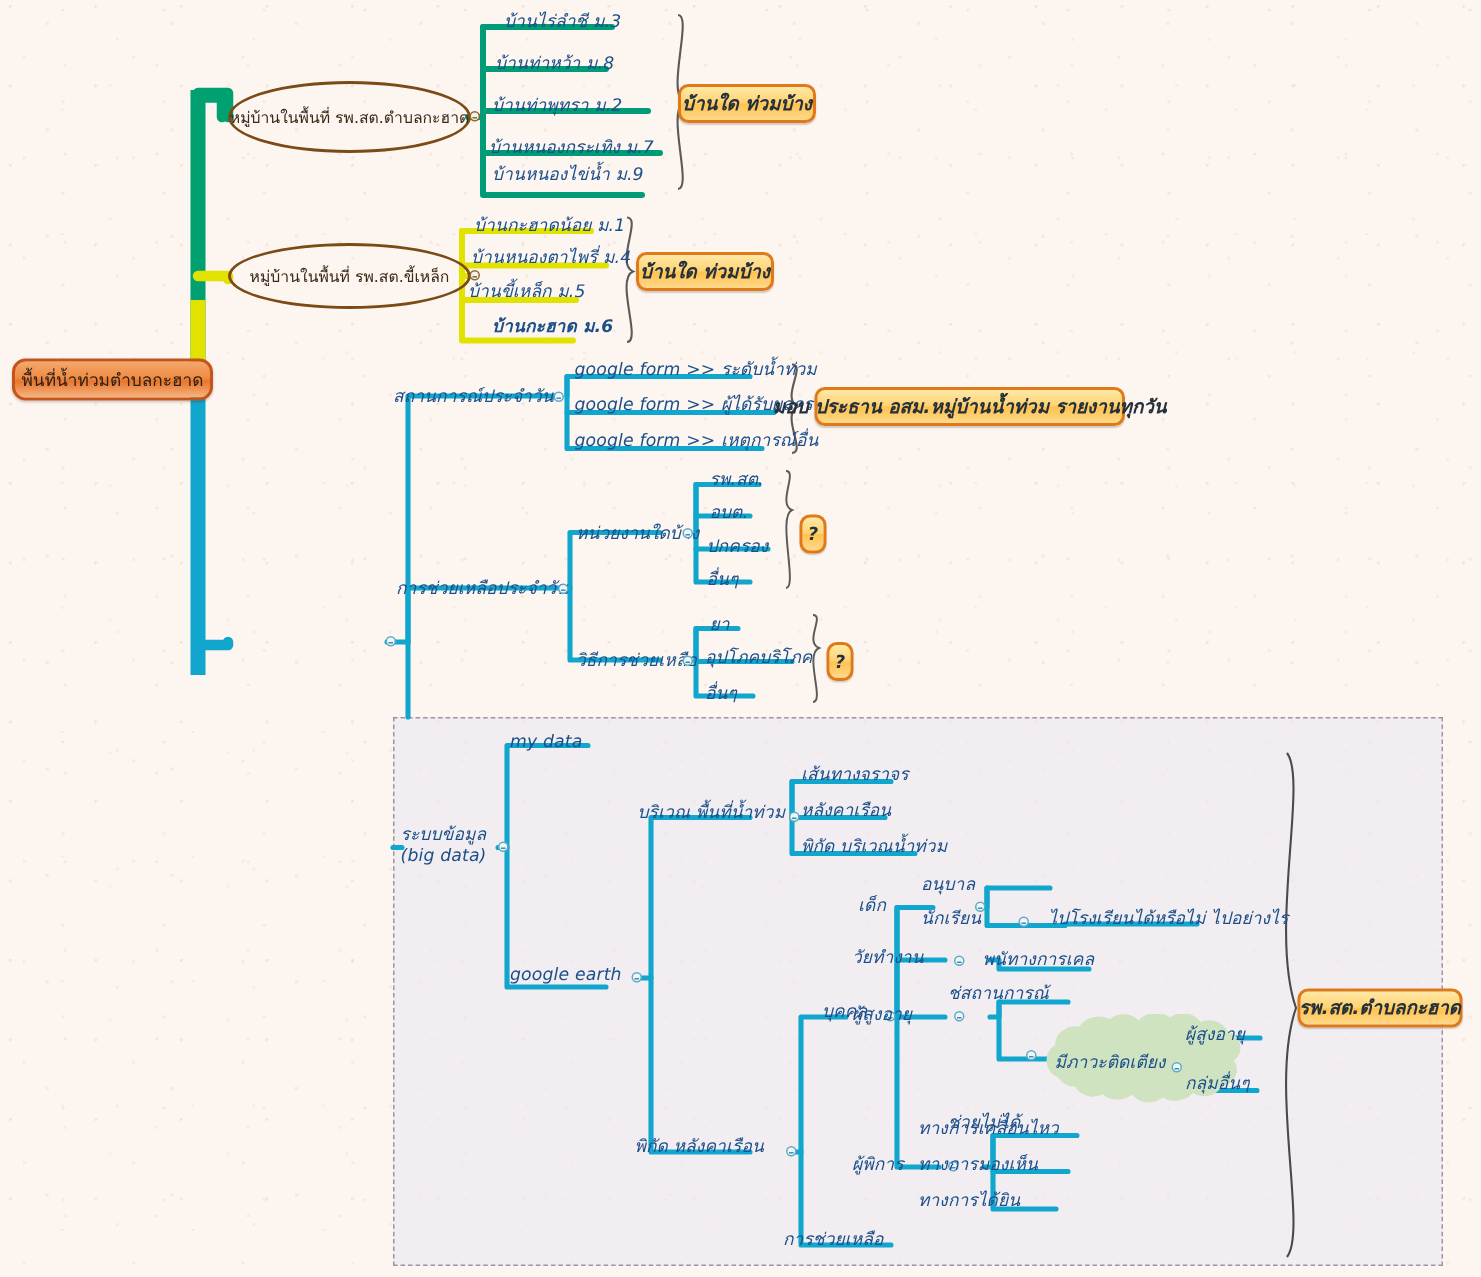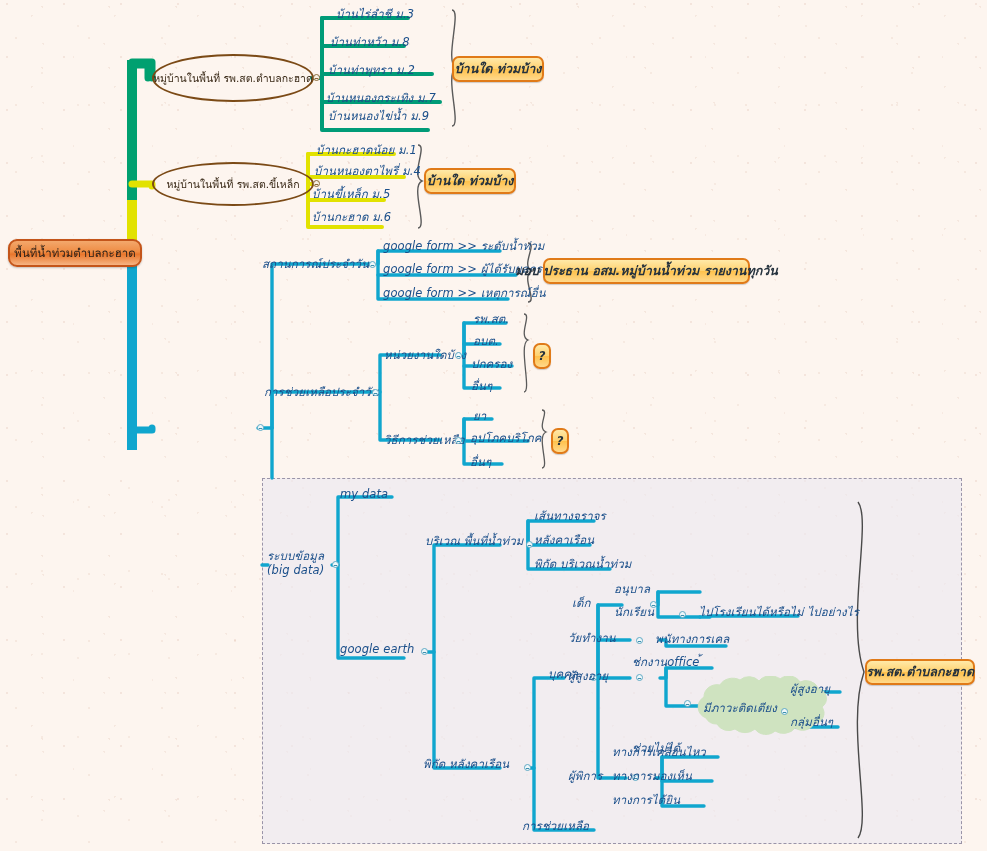--- a/index.html
+++ b/index.html
@@ -230,21 +230,21 @@
   <div class="lbl" style="left:328px;top:64px;">บ้านท่าพุทรา ม.2</div>
   <div class="lbl" style="left:326px;top:92px;">บ้านหนองกระเทิง ม.7</div>
   <div class="lbl" style="left:328px;top:110px;">บ้านหนองไข่น้ำ ม.9</div>
   <div class="box" style="left:452px;top:56px;width:92px;height:26px;">
     <span>บ้านใด ท่วมบ้าง</span>
   </div>
 
   <div class="lbl" style="left:316px;top:144px;">บ้านกะฮาดน้อย ม.1</div>
   <div class="lbl" style="left:314px;top:165px;">บ้านหนองตาไพรี่ ม.4</div>
   <div class="lbl" style="left:312px;top:188px;">บ้านขี้เหล็ก ม.5</div>
-  <div class="lbl" style="left:312px;top:211px;">บ้านกะฮาด ม.6</div>
+  <div class="lbl" style="left:328px;top:211px;font-weight:bold;">บ้านกะฮาด ม.6</div>
   <div class="box" style="left:424px;top:168px;width:92px;height:26px;">
     <span>บ้านใด ท่วมบ้าง</span>
   </div>
 
   <div class="lbl" style="left:262px;top:258px;">สถานการณ์ประจำวัน</div>
   <div class="collapse" style="left:369px;top:261px;"></div>
   <div class="lbl" style="left:383px;top:240px;">google form &gt;&gt; ระดับน้ำท่วม</div>
   <div class="lbl" style="left:383px;top:263px;">google form &gt;&gt; ผู้ได้รับผลกระทบ</div>
   <div class="lbl" style="left:383px;top:287px;">google form &gt;&gt; เหตุการณ์อื่น</div>
   <div class="box" style="left:543px;top:258px;width:207px;height:26px;">
@@ -299,21 +299,21 @@
   <div class="lbl" style="left:614px;top:606px;">นักเรียน</div>
   <div class="collapse" style="left:679px;top:611px;"></div>
   <div class="lbl" style="left:699px;top:606px;">ไปโรงเรียนได้หรือไม่ ไปอย่างไร</div>
 
   <div class="lbl" style="left:568px;top:632px;">วัยทำงาน</div>
   <div class="collapse" style="left:636px;top:637px;"></div>
   <div class="lbl" style="left:655px;top:633px;">พนัทางการเคล</div>
 
   <div class="lbl" style="left:568px;top:670px;">ผู้สูงอายุ</div>
   <div class="collapse" style="left:636px;top:674px;"></div>
-  <div class="lbl" style="left:632px;top:656px;">ช่กงานoffice้</div>
+  <div class="lbl" style="left:632px;top:656px;">ช่สถานการณ้</div>
   <div class="lbl" style="left:632px;top:694px;margin-top:48px;">ช่วยไม่ได้</div>
   <div class="collapse" style="left:684px;top:700px;"></div>
 
   <div class="lbl" style="left:703px;top:702px;">มีภาวะติดเตียง</div>
   <div class="collapse" style="left:781px;top:708px;"></div>
   <div class="lbl" style="left:790px;top:683px;">ผู้สูงอายุ</div>
   <div class="lbl" style="left:790px;top:716px;">กลุ่มอื่นๆ</div>
 
   <div class="lbl" style="left:568px;top:770px;">ผู้พิการ</div>
   <div class="collapse" style="left:632px;top:774px;"></div>

